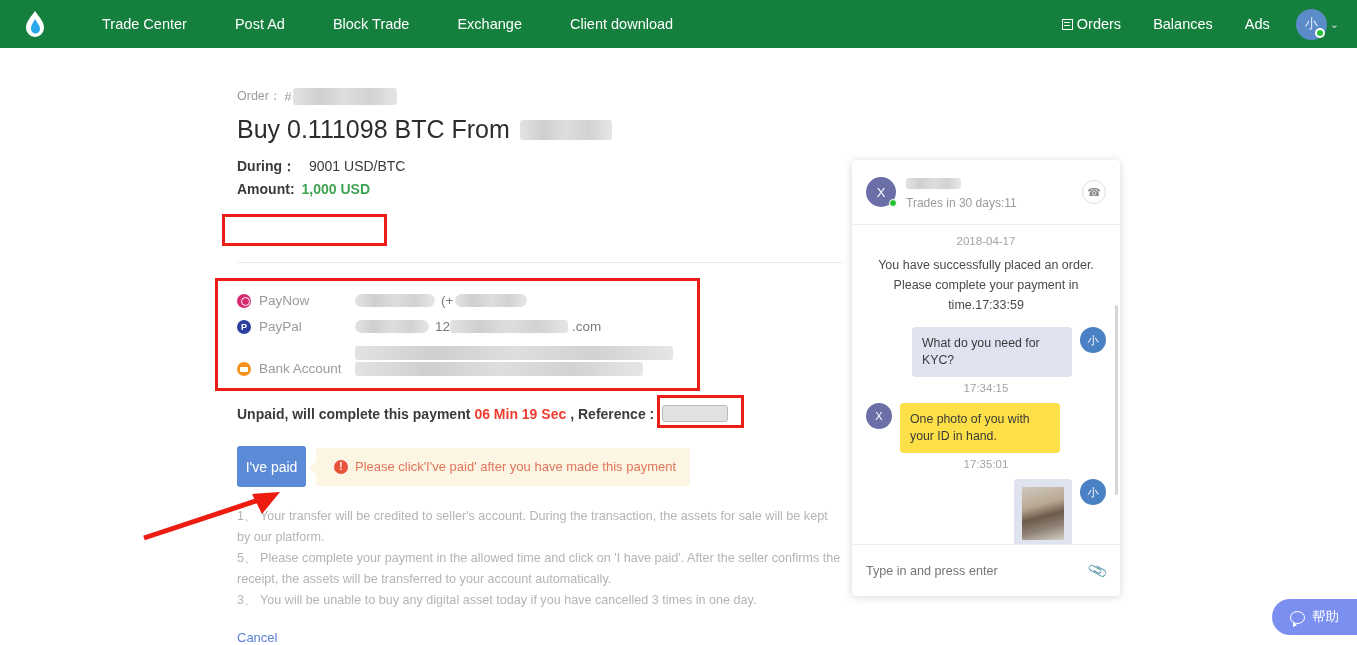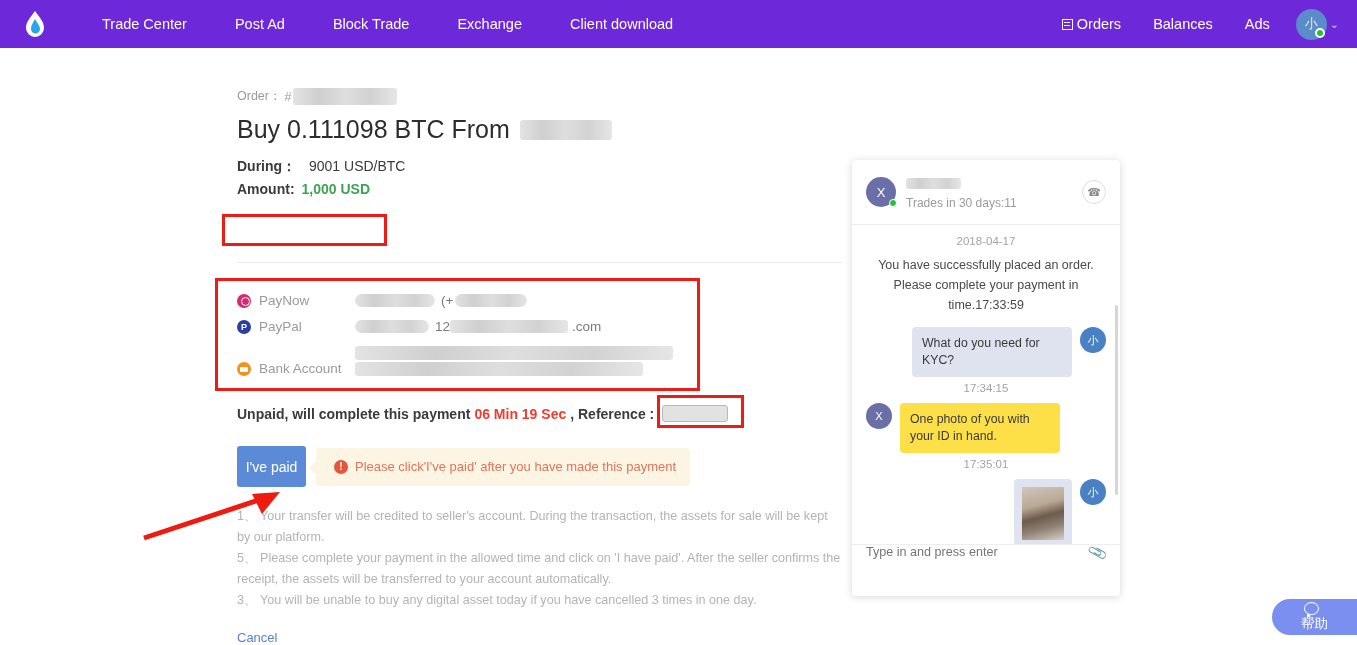--- a/index.html
+++ b/index.html
@@ -7,21 +7,21 @@
     width: 1357px; height: 645px;
     background: #ffffff;
     font-family: "Liberation Sans", "DejaVu Sans", sans-serif;
     overflow: hidden;
   }
   .page { position: relative; width: 1357px; height: 645px; }
 
   
   .topnav {
     position: absolute; left: 0; top: 0; width: 1357px; height: 48px;
-    background: #6d28d9; display: flex; align-items: center;
+    background: #15803d; display: flex; align-items: center;
   }
   .logo { margin-left: 22px; width: 26px; height: 28px; position: relative; }
   .nav-left { display: flex; align-items: center; margin-left: 30px; }
   .nav-left a {
     color: #ffffff; font-size: 14.5px; text-decoration: none;
     padding: 0 24px; white-space: nowrap; line-height: 48px;
   }
   .nav-right { position: absolute; right: 18px; top: 0; height: 48px;
     display: flex; align-items: center; }
   .nav-right a {
@@ -166,31 +166,31 @@
   .m-av.me { background: #4a81c4; color: #fff; margin-left: 8px; }
   .m-av.them { background: #6b6fa8; color: #fff; margin-right: 8px; }
   .ts { text-align: center; font-size: 11.5px; color: #a3a3a3; margin: 5px 0 9px; }
   .img-bubble { background: #dfe3f0; padding: 8px; border-radius: 4px; }
   .photo { width: 42px; height: 53px; background:
       linear-gradient(165deg,#cfc8bd 0%,#b9a893 35%,#6d5b4c 55%,#8f8375 75%,#d5d0c6 100%);
     border-radius: 1px; }
   .chat-scroll { position: absolute; right: 2px; top: 80px; width: 3px;
     height: 190px; background: #d6d6d6; border-radius: 2px; }
   .chat-foot { position: absolute; left: 0; bottom: 0; width: 100%; height: 52px;
-    border-top: 1px solid #eee; display: flex; align-items: flex-start; padding: 0 14px; }
+    border-top: 1px solid #eee; display: flex; align-items: center; padding: 0 14px; }
   .chat-input { border: none; outline: none; font-size: 12.6px; color: #a8a8a8;
     flex: 1; background: transparent; font-family: inherit; }
   .clip { color: #b0b0b0; font-size: 14px; cursor: pointer; transform: rotate(-20deg); }
 
   
   .help {
     position: absolute; right: 0px; bottom: 10px; width: 85px; height: 36px;
     background: #7b8ff0; border-radius: 18px 0 0 18px; color: #fff;
     display: flex; align-items: center; justify-content: center;
-    font-size: 13.5px; cursor: pointer; flex-direction: column;
+    font-size: 13.5px; cursor: pointer;
   }
   .help-ic { width: 15px; height: 13px; border: 1.6px solid #fff;
     border-radius: 50%; margin-right: 7px; position: relative; }
   .help-ic:after { content:""; position:absolute; left:2px; bottom:-4px;
     border-left:4px solid #fff; border-top:3px solid transparent;
     border-bottom:2px solid transparent; }
 </style>
 </head>
 <body>
 

